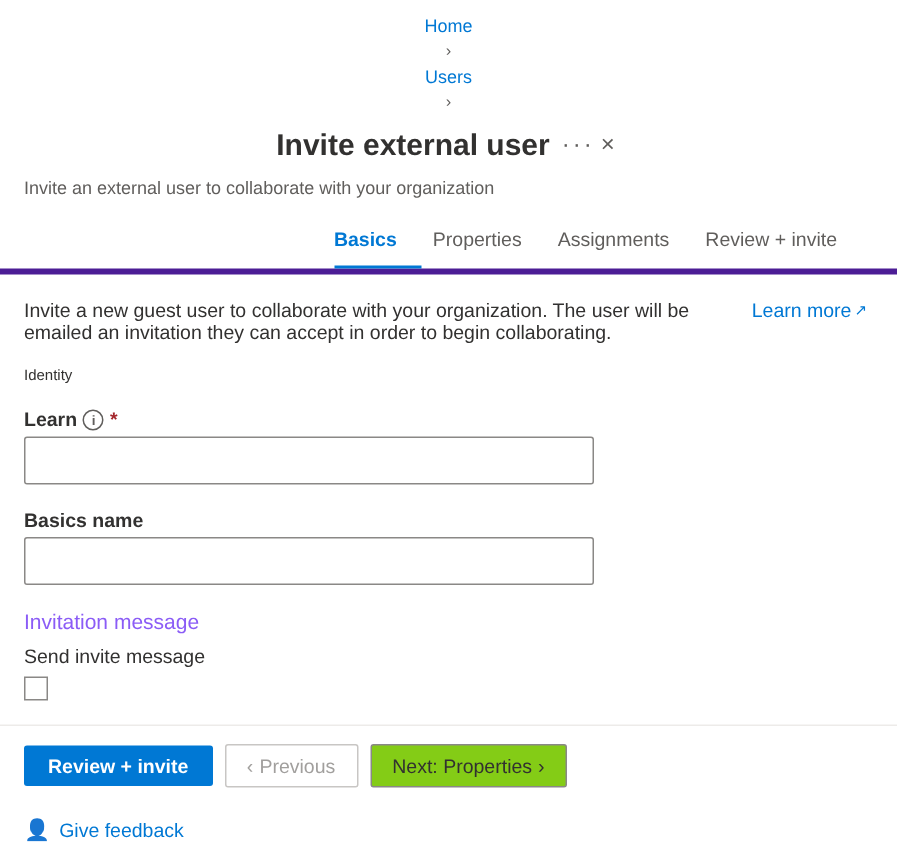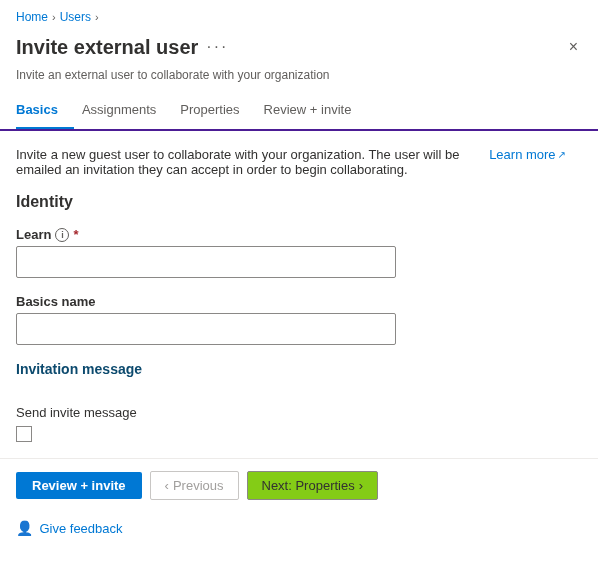--- a/index.html
+++ b/index.html
@@ -11,37 +11,38 @@
       width: 598px;
       min-height: 576px;
     }
     .breadcrumb {
       display: flex;
       align-items: center;
       gap: 4px;
       padding: 10px 16px 6px 16px;
       font-size: 12px;
       color: #0078d4;
+      flex-direction: column;
     }
     .breadcrumb span {
       color: #605e5c;
       font-size: 12px;
     }
     .breadcrumb a {
       color: #0078d4;
       text-decoration: none;
     }
     .breadcrumb .chevron {
       color: #605e5c;
       font-size: 11px;
     }
     .header {
       display: flex;
       align-items: center;
-      justify-content: space-between;
+      justify-content: center;
       padding: 4px 16px 8px 16px;
     }
     .header-left {
       display: flex;
       align-items: center;
       gap: 8px;
     }
     .header-title {
       font-size: 20px;
       font-weight: 600;
@@ -63,43 +64,44 @@
       display: flex;
       align-items: center;
     }
     .subtitle {
       padding: 0 30px 12px 16px;
       font-size: 12px;
       color: #605e5c;
     }
     .tabs {
       display: flex;
-      border-bottom: 2px solid #4c1d95;
+      border-bottom: 4px solid #4c1d95;
       padding: 0 16px;
       gap: 0;
+      justify-content: flex-end;
     }
     .tab {
       padding: 8px 16px 10px 0;
       font-size: 13px;
       color: #605e5c;
       cursor: pointer;
       border-bottom: 2px solid transparent;
       margin-right: 8px;
       text-decoration: none;
     }
     .tab:first-child {
       padding-left: 0;
     }
     .tab.active {
       color: #0078d4;
       border-bottom: 2px solid #0078d4;
       font-weight: 600;
     }
     .content {
-      padding: 16px 32px 0 16px;
+      padding: 16px 20px 0 16px;
     }
     .info-banner {
       display: flex;
       justify-content: space-between;
       align-items: flex-start;
       margin-bottom: 16px;
     }
     .info-banner-text {
       font-size: 13px;
       color: #323130;
@@ -118,22 +120,22 @@
       font-size: 13px;
       white-space: nowrap;
       display: flex;
       align-items: center;
       gap: 2px;
     }
     .learn-more a .ext-icon {
       font-size: 10px;
     }
     .section-title {
-      font-size: 16px;
-      font-weight: 700;
+      font-size: 10px;
+      font-weight: 400;
       color: #323130;
       margin-bottom: 16px;
       margin-top: 4px;
     }
     .field-group {
       margin-bottom: 16px;
     }
     .field-label {
       font-size: 13px;
       font-weight: 600;
@@ -167,23 +169,23 @@
       font-size: 13px;
       font-family: 'Segoe UI', Arial, sans-serif;
       color: #323130;
       outline: none;
     }
     .invitation-section {
       margin-top: 8px;
     }
     .invitation-title {
       font-size: 14px;
-      font-weight: 700;
-      color: #0c4a6e;
-      margin-bottom: 28px;
+      font-weight: 400;
+      color: #8b5cf6;
+      margin-bottom: 8px;
     }
     .send-invite-label {
       font-size: 13px;
       color: #323130;
       margin-bottom: 6px;
     }
     .checkbox-wrapper {
       display: flex;
       align-items: center;
       gap: 8px;
@@ -286,22 +288,22 @@
   </div>
   <button class="close-btn">
     <span>×</span>
   </button>
 </div>
 
 <div class="subtitle">Invite an external user to collaborate with your organization</div>
 
 <div class="tabs">
   <a class="tab active">Basics</a>
+  <a class="tab">Properties</a>
   <a class="tab">Assignments</a>
-  <a class="tab">Properties</a>
   <a class="tab">Review + invite</a>
 </div>
 
 <div class="content">
 
   <div class="info-banner">
     <div class="info-banner-text">Invite a new guest user to collaborate with your organization. The user will be emailed an invitation they can accept in order to begin collaborating.</div>
     <div class="learn-more">
       <a href="#">
         <span>Learn more</span>

